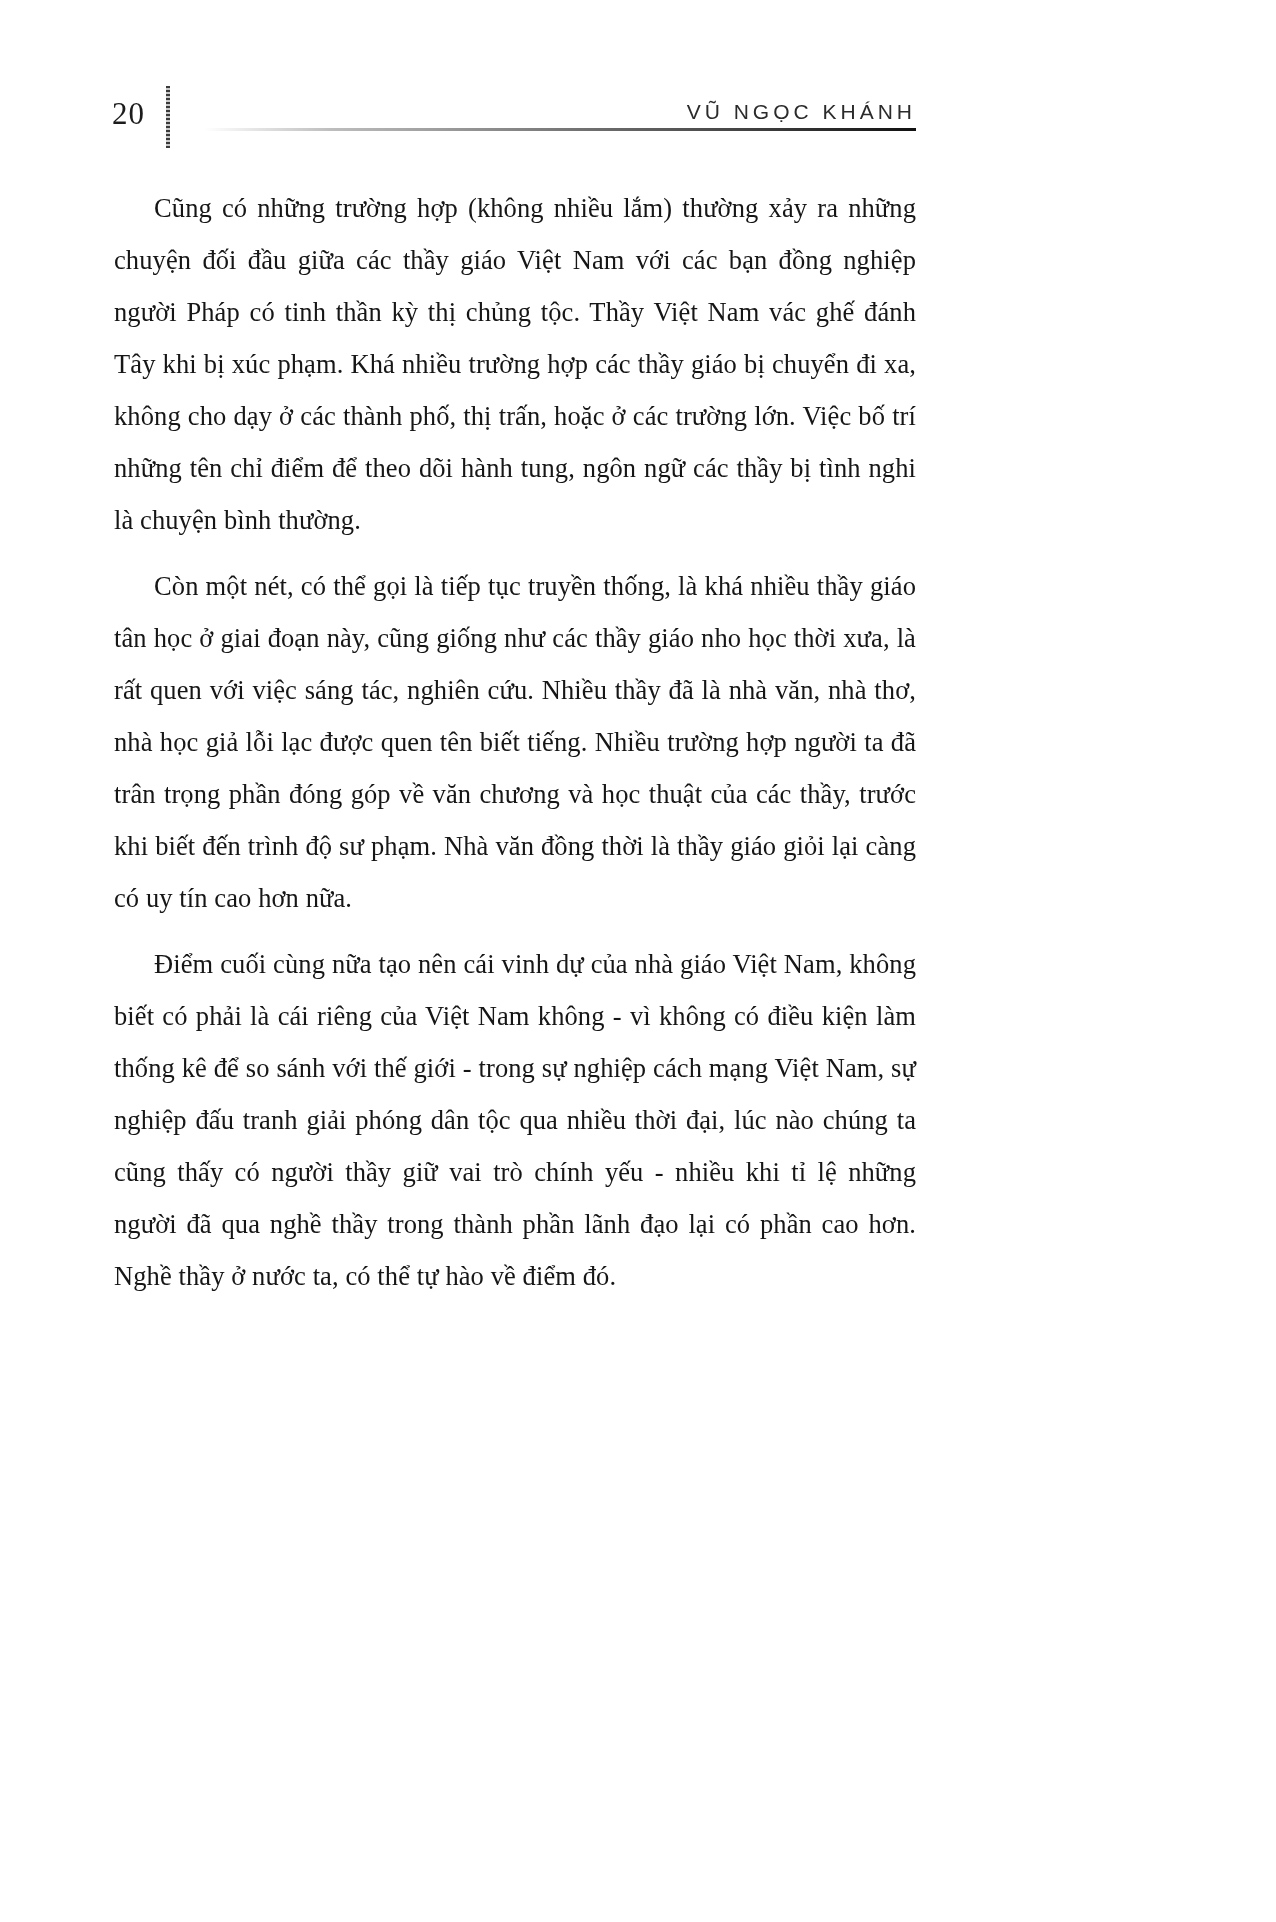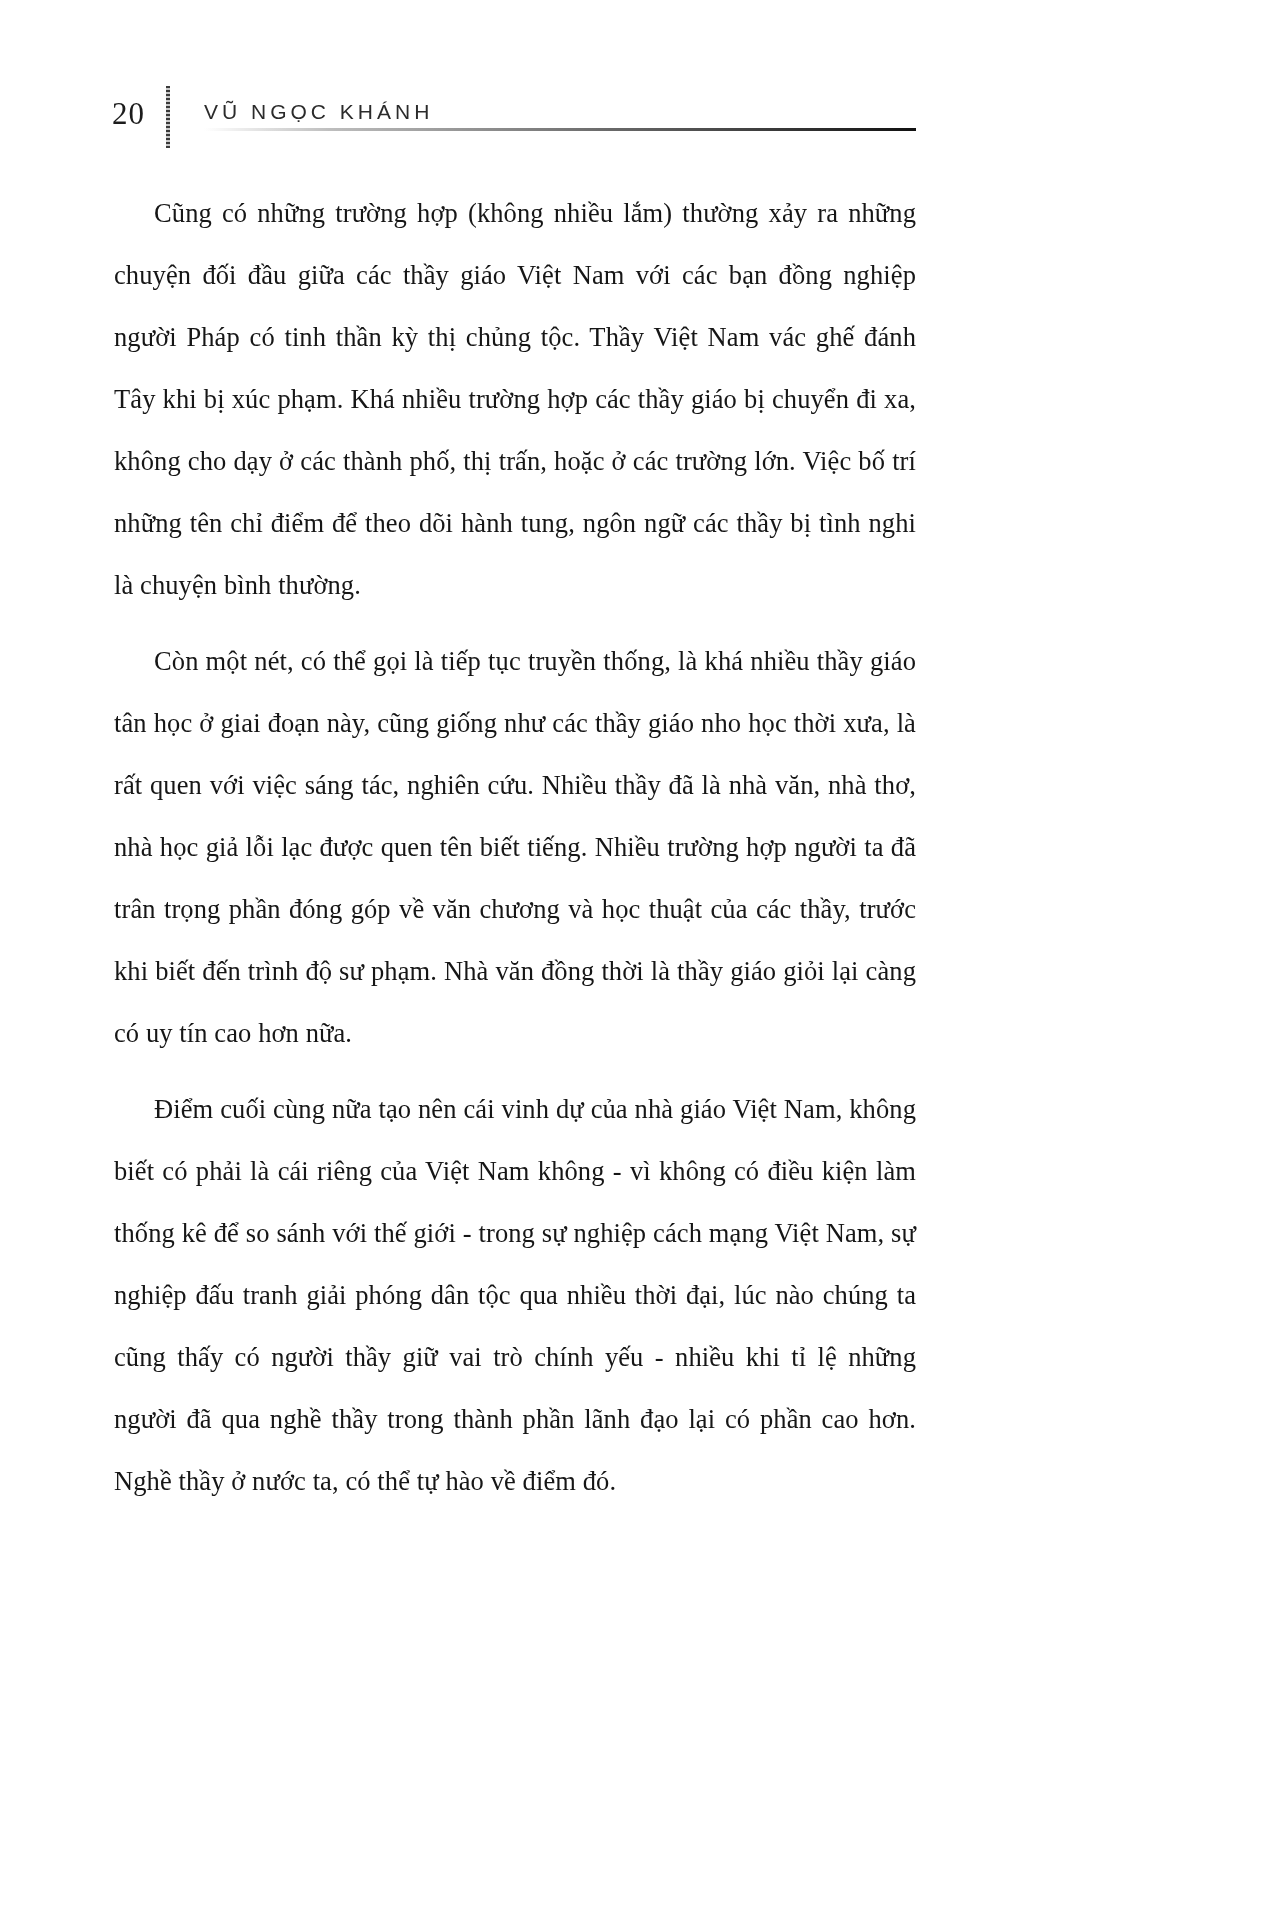--- a/index.html
+++ b/index.html
@@ -49,38 +49,39 @@
     top: 128px;
     width: 712px;
     height: 3px;
     background: linear-gradient(to right, rgba(200,200,200,0) 0%, #bdbdbd 18%, #6d6d6d 55%, #111 100%);
   }
   .running-head {
     position: absolute;
     top: 100px;
     left: 204px;
     width: 712px;
+    text-align: right;
     font-family: "Liberation Sans", sans-serif;
     font-size: 21px;
     font-weight: 400;
     letter-spacing: 4px;
     color: #2b2b2b;
     white-space: nowrap;
   }
   
   .body-text {
     position: absolute;
     left: 114px;
     top: 182px;
     width: 802px;
   }
   .body-text p {
     margin: 0 0 14px 0;
     font-size: 26.5px;
-    line-height: 62px;
+    line-height: 52px;
     text-align: justify;
     text-indent: 40px;
     color: #161616;
     letter-spacing: 0.1px;
   }
   .body-text p:last-child {
     margin-bottom: 0;
     margin-top: 10px;
   }
 </style>

